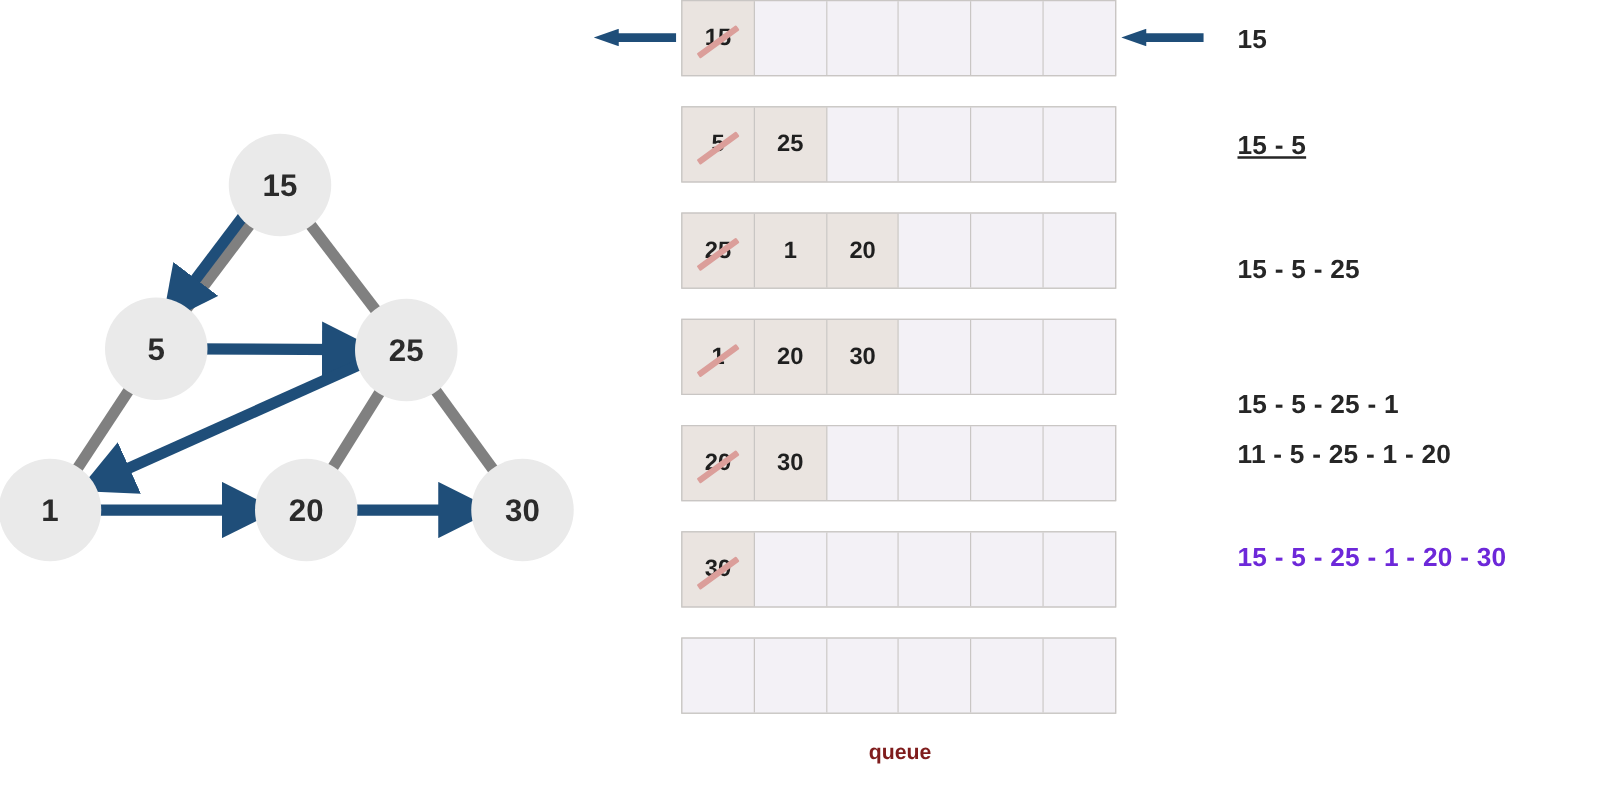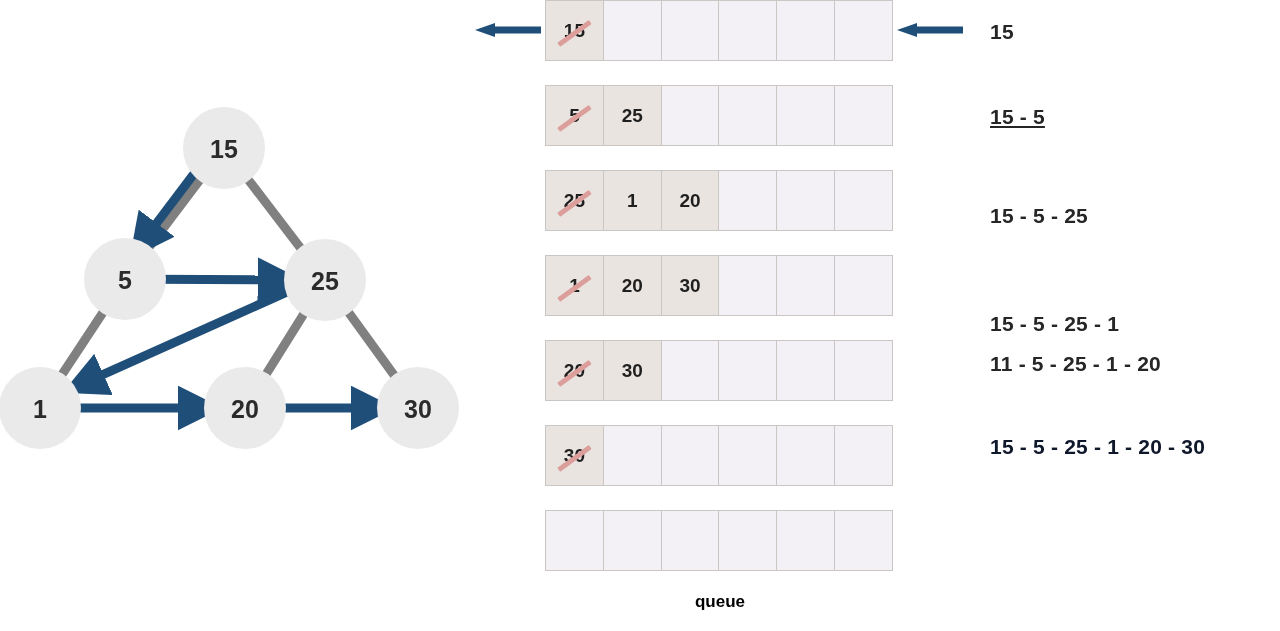--- a/index.html
+++ b/index.html
@@ -121,33 +121,33 @@
   .seq-label {
     position: absolute;
     left: 0;
     font-size: 21px;
     font-weight: bold;
     color: #262626;
     white-space: nowrap;
     letter-spacing: 0.2px;
   }
   .seq-label.highlight {
-    color: #0f172a;
+    color: #6d28d9;
   }
 
   
   #queue-caption {
     position: absolute;
     left: 545px;
     top: 592px;
     width: 350px;
     text-align: center;
     font-size: 17px;
     font-weight: bold;
-    color: #000000;
+    color: #7f1d1d;
   }
 </style>
 </head>
 <body>
 
 <div id="graph-panel">
   <svg id="graph-svg" width="470" height="470" viewBox="0 0 470 470">
     <defs>
       <marker id="blue-head" markerWidth="5" markerHeight="5" refX="2.6" refY="2.5" orient="auto" markerUnits="strokeWidth">
         <path d="M0,0 L5,2.5 L0,5 Z" fill="#1F4E79"></path>

